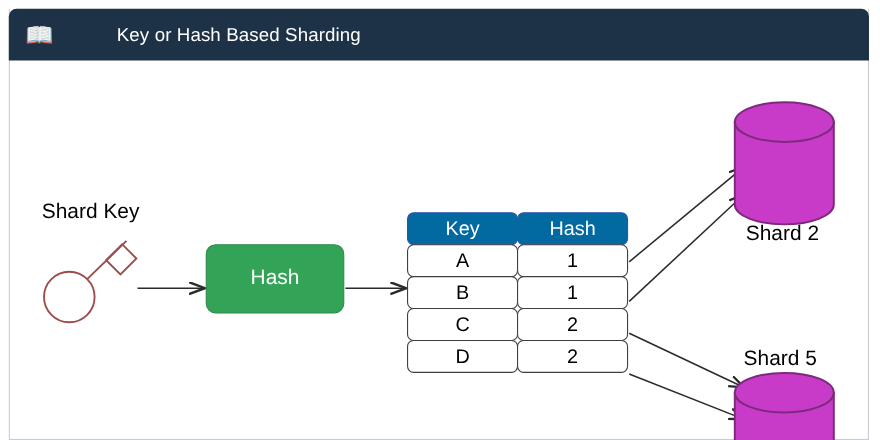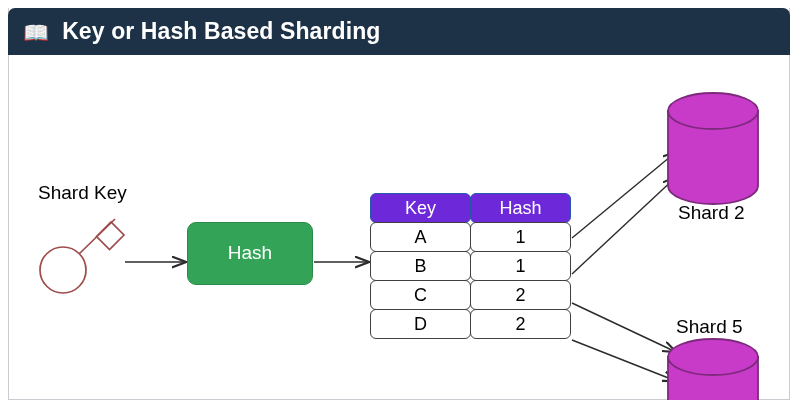--- a/index.html
+++ b/index.html
@@ -45,24 +45,25 @@
   #book-icon {
     font-size: 21px;
     line-height: 1;
     color: #e4e9bd;
     margin-right: 13px;
     margin-top: 1px;
     user-select: none;
   }
   #title-text {
     color: #ffffff;
-    font-size: 23px;
-    font-weight: 700;
+    font-size: 17px;
+    font-weight: 400;
     letter-spacing: 0.1px;
     white-space: nowrap;
+    margin-left: 44px;
   }
 
   
   #canvas {
     position: absolute;
     left: 0;
     top: 0;
     width: 800px;
     height: 400px;
   }
@@ -117,21 +118,21 @@
     border-radius: 6px;
     background: #ffffff;
     color: #000000;
     font-size: 18px;
     display: flex;
     align-items: center;
     justify-content: center;
     margin-right: -1px;
   }
   .tcell.head {
-    background: #6d28d9;
+    background: #0369a1;
     border-color: #2a55ad;
     color: #ffffff;
   }
 </style>
 </head>
 <body>
 
 <div id="card"></div>
 
 <div id="titlebar">

